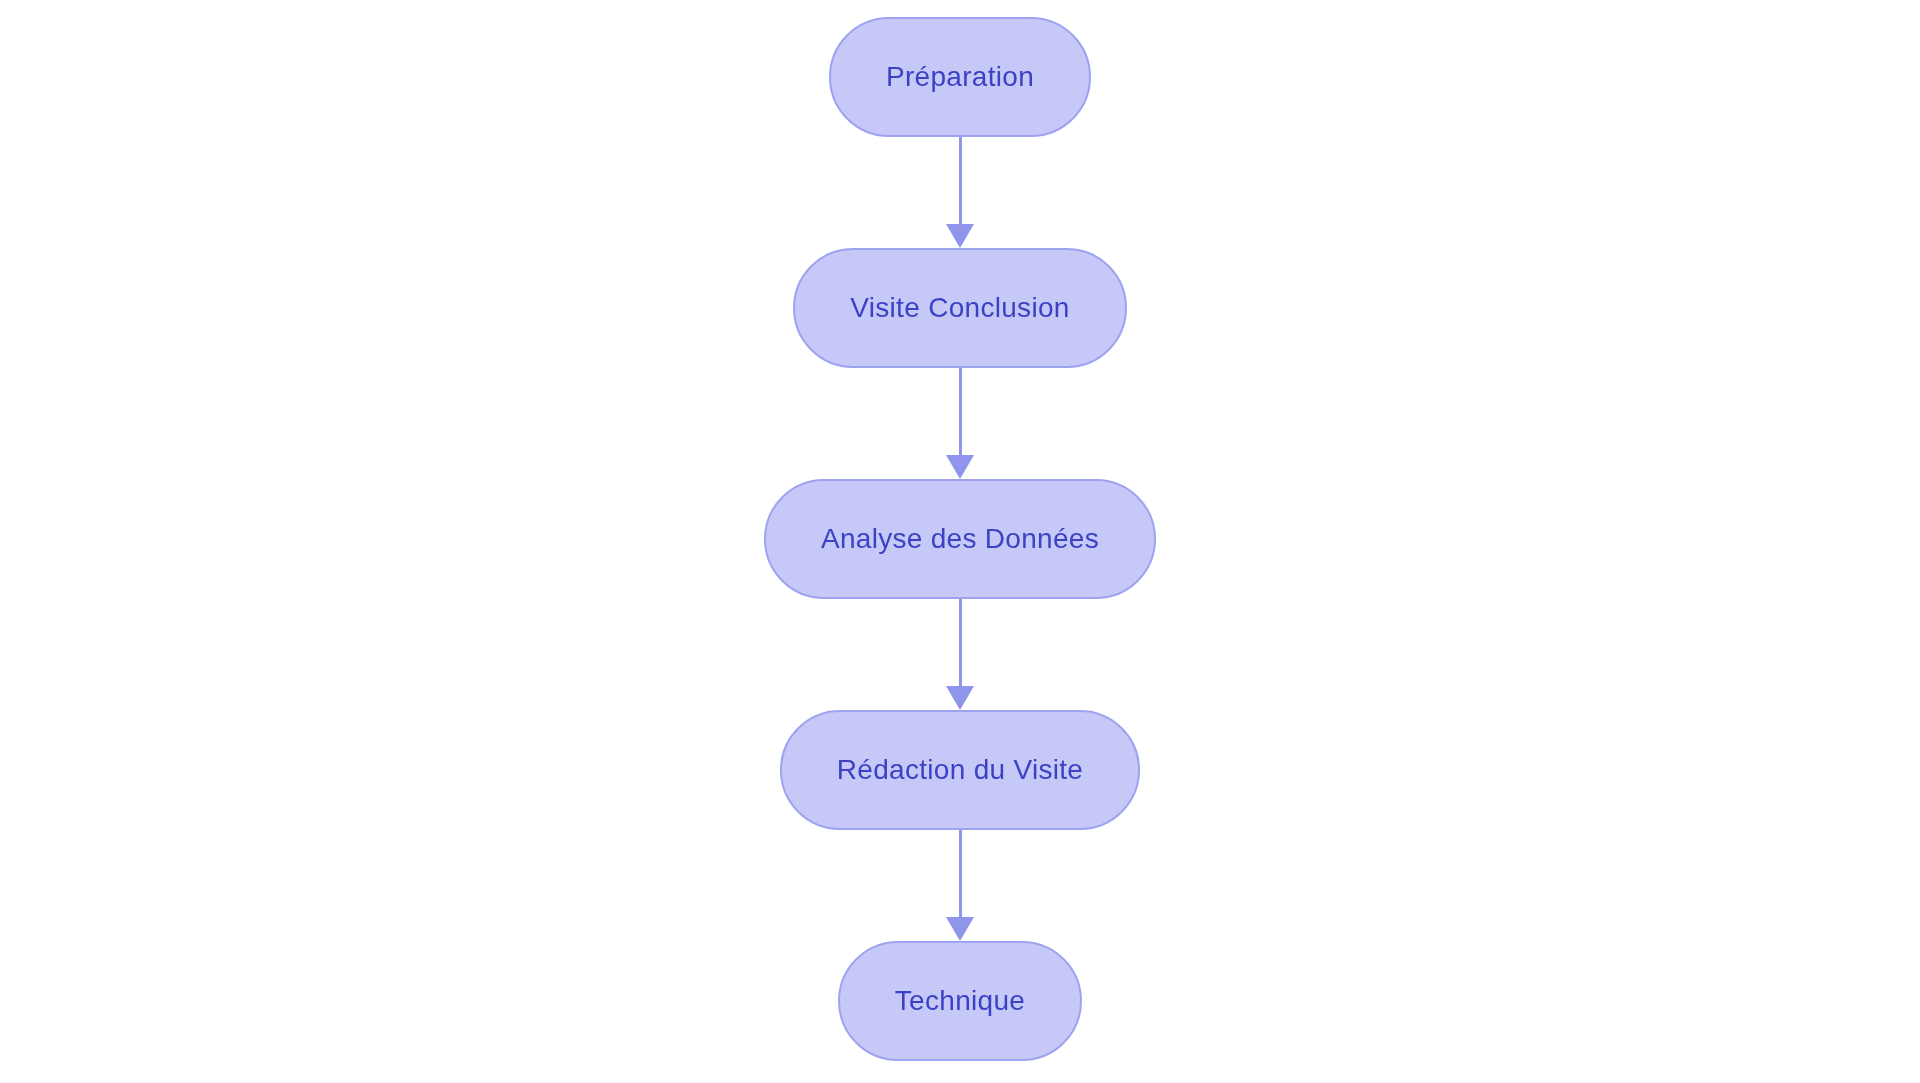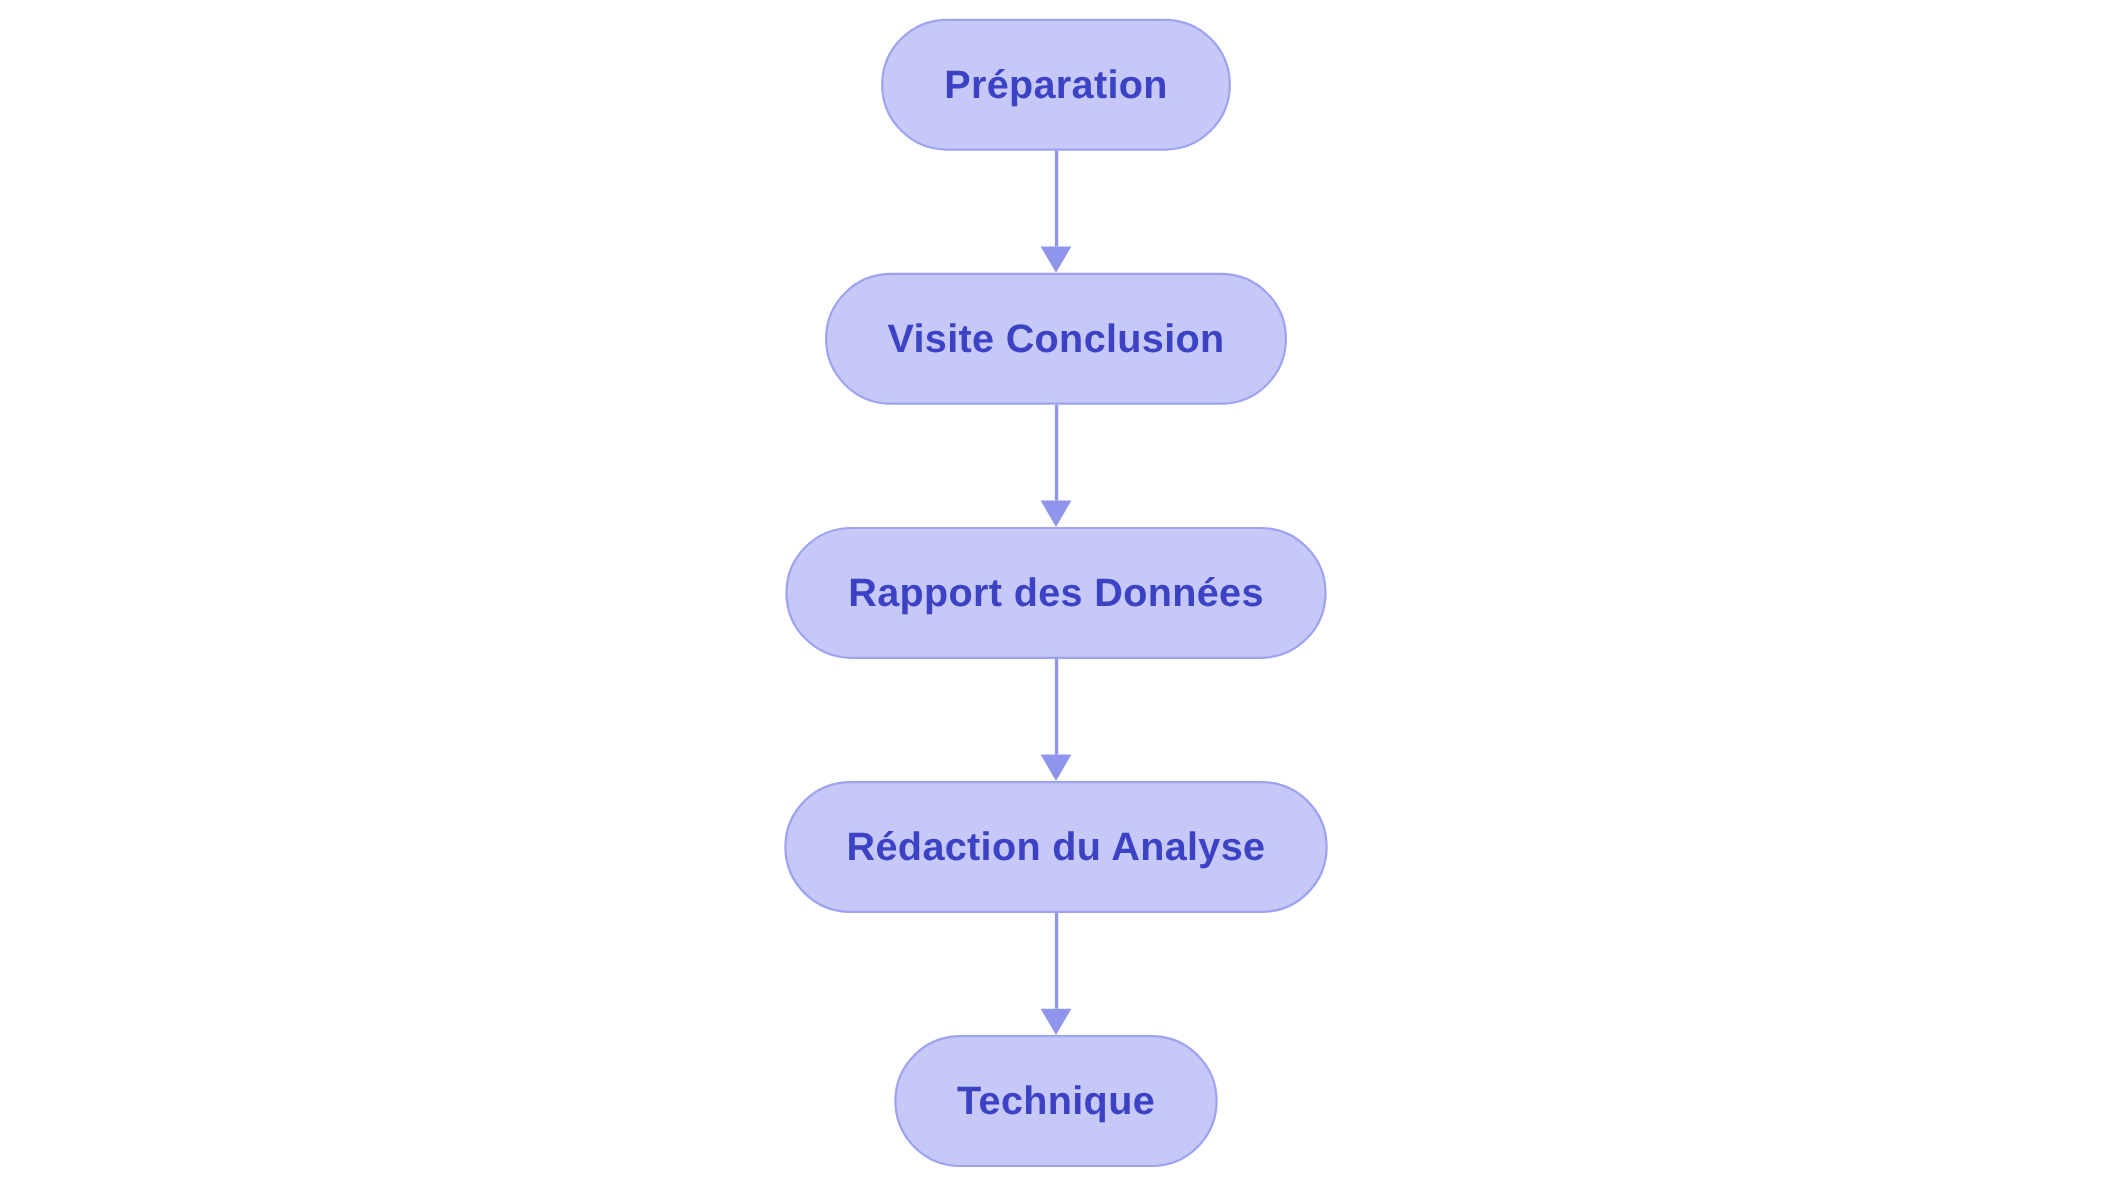--- a/index.html
+++ b/index.html
@@ -38,22 +38,22 @@
     background: var(--node-fill);
     border: 2px solid var(--node-border);
     border-radius: 60px;
     display: flex;
     align-items: center;
     justify-content: center;
     flex: 0 0 auto;
   }
   .flow-node .node-label {
     color: var(--node-text);
-    font-size: 36px;
-    font-weight: 700;
+    font-size: 28px;
+    font-weight: 400;
     letter-spacing: 0.3px;
     white-space: nowrap;
   }
   .flow-arrow {
     height: 111px;
     width: 28px;
     display: flex;
     flex-direction: column;
     align-items: center;
     flex: 0 0 auto;
@@ -90,30 +90,30 @@
     <div class="flow-node">
       <span class="node-label">Visite Conclusion</span>
     </div>
 
     <div class="flow-arrow">
       <div class="arrow-line"></div>
       <div class="arrow-head-icon"></div>
     </div>
 
     <div class="flow-node">
-      <span class="node-label">Rapport des Données</span>
+      <span class="node-label">Analyse des Données</span>
     </div>
 
     <div class="flow-arrow">
       <div class="arrow-line"></div>
       <div class="arrow-head-icon"></div>
     </div>
 
     <div class="flow-node">
-      <span class="node-label">Rédaction du Analyse</span>
+      <span class="node-label">Rédaction du Visite</span>
     </div>
 
     <div class="flow-arrow">
       <div class="arrow-line"></div>
       <div class="arrow-head-icon"></div>
     </div>
 
     <div class="flow-node">
       <span class="node-label">Technique</span>
     </div>

